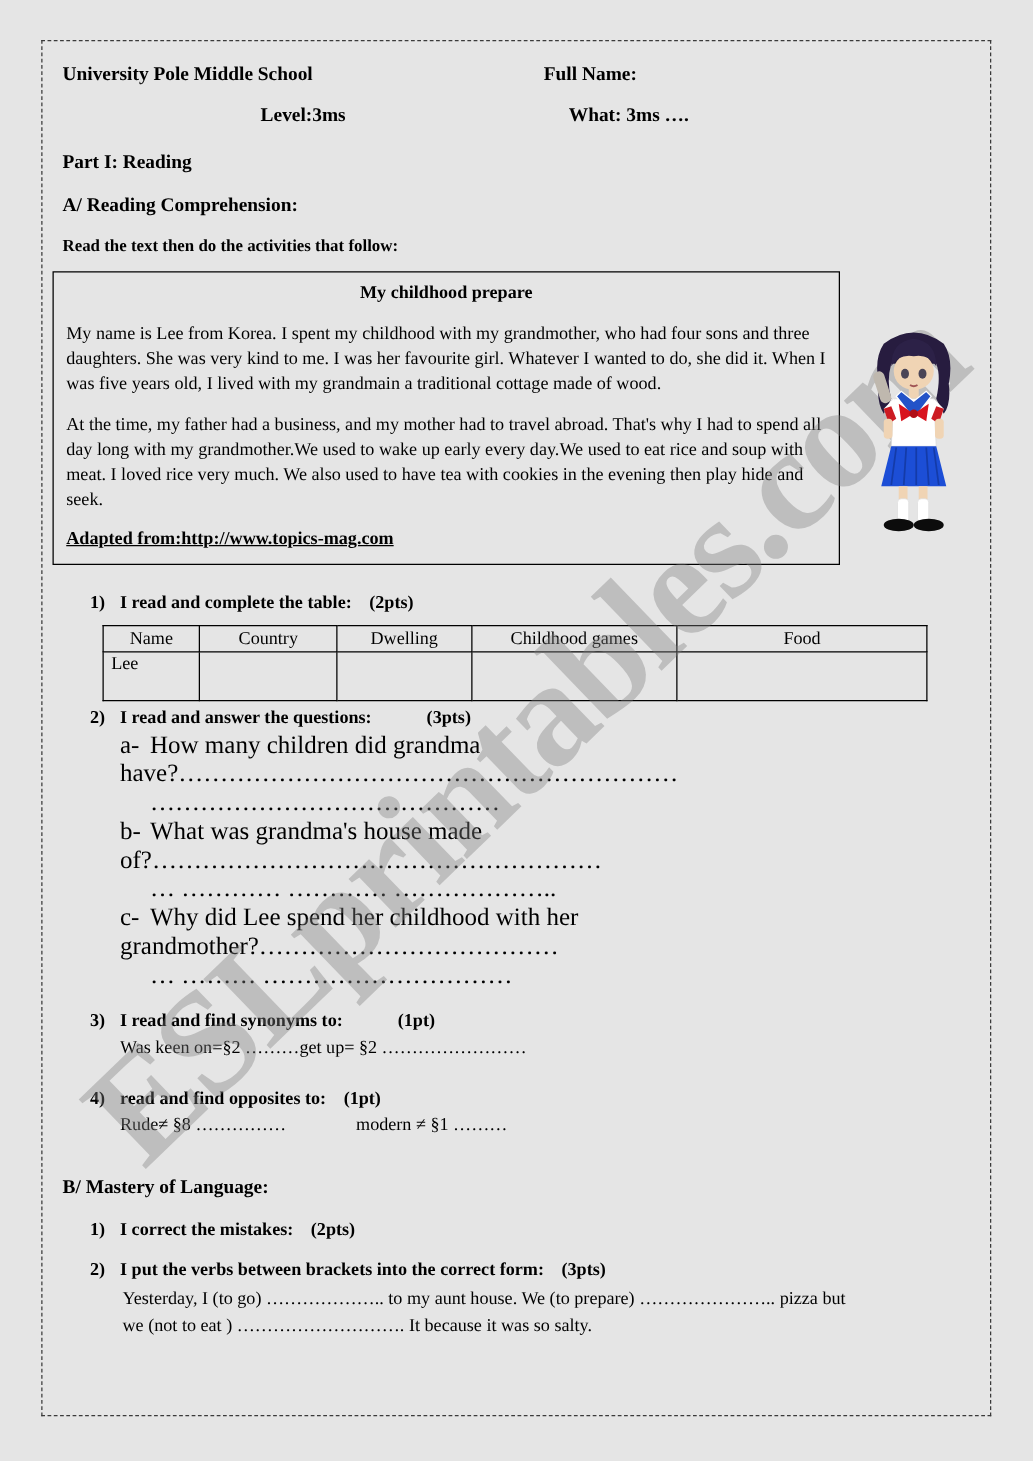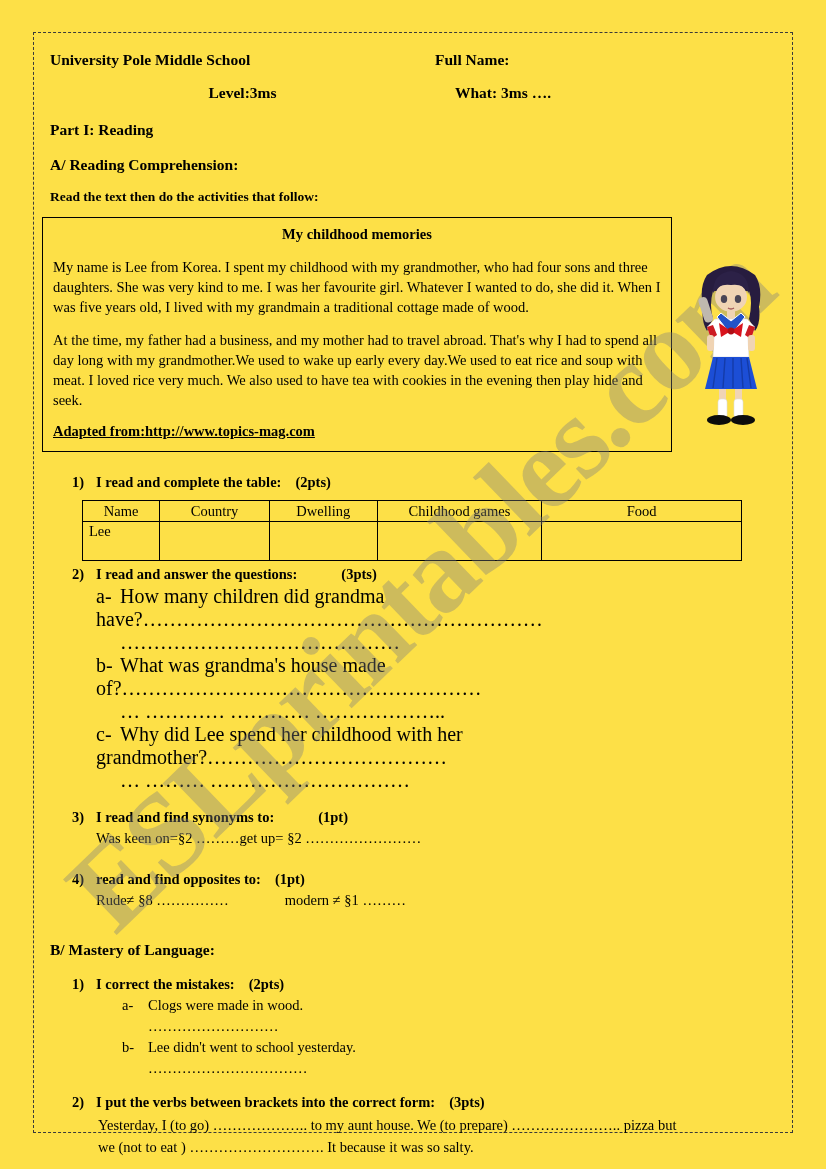--- a/index.html
+++ b/index.html
@@ -1,17 +1,17 @@
 <!DOCTYPE html>
 <html><head>
 <meta charset="utf-8">
 <style>
   html,body { margin:0; padding:0; background:#ffffff; }
   .page {
-    position:relative; width:826px; height:1169px; background:#fde047;
+    position:relative; width:826px; height:1169px; background:#e5e5e5;
     font-family:"Liberation Serif","DejaVu Serif",serif; color:#000;
     overflow:hidden;
   }
   .frame {
     position:absolute; left:33px; top:32px; width:760px; height:1101px;
     border:1.5px dashed #3a3a3a; box-sizing:border-box;
     padding:18px 16px 0 16px;
   }
   .hdr-row { display:flex; font-weight:bold; font-size:15.5px; }
   .hdr-row.second { margin-top:15px;text-align:center; }
@@ -87,21 +87,21 @@
       <div class="hdr-left">Level:3ms</div>
       <div class="hdr-right shift">What: 3ms ….</div>
     </div>
 
 
     <div class="part-heading">Part I: Reading</div>
     <div class="section-heading">A/ Reading Comprehension:</div>
     <div class="instruction">Read the text then do the activities that follow:</div>
 
     <div class="passage-box">
-      <div class="passage-title">My childhood memories</div>
+      <div class="passage-title">My childhood prepare</div>
       <div class="passage-para">My name is Lee from Korea. I spent my childhood with my grandmother, who had four sons and three daughters. She was very kind to me. I was her favourite girl. Whatever I wanted to do, she did it. When I was five years old, I lived with my grandmain a traditional cottage made of wood.</div>
       <div class="passage-para">At the time, my father had a business, and my mother had to travel abroad. That's why I had to spend all day long with my grandmother.We used to wake up early every day.We used to eat rice and soup with meat. I loved rice very much. We also used to have tea with cookies in the evening then play hide and seek.</div>
       <div class="passage-source">Adapted from:http://www.topics-mag.com</div>
     </div>
 
     <div class="act-heading a1">
       <span class="num">1)</span><span>I read and complete the table:</span><span class="pts">(2pts)</span>
     </div>
 
     <table class="read-table">
@@ -159,30 +159,20 @@
     </div>
     <div class="fill-line">
       <span>Rude≠ §8 ……………</span><span class="gap">modern ≠ §1 ………</span>
     </div>
 
     <div class="b-heading">B/ Mastery of Language:</div>
 
     <div class="act-heading b1">
       <span class="num">1)</span><span>I correct the mistakes:</span><span class="pts">(2pts)</span>
     </div>
-    <div class="m-items">
-      <div class="m-item">
-        <div><span class="letter">a-</span><span>Clogs were made in wood.</span></div>
-        <div class="dots">………………………</div>
-      </div>
-      <div class="m-item">
-        <div><span class="letter">b-</span><span>Lee didn't went to school yesterday.</span></div>
-        <div class="dots">……………………………</div>
-      </div>
-    </div>
 
     <div class="act-heading b2">
       <span class="num">2)</span><span>I put the verbs between brackets into the correct form:</span><span class="pts">(3pts)</span>
     </div>
     <div class="verb-lines">
       <div>Yesterday, I (to go) ……………….. to my aunt house. We (to prepare) …………………..  pizza but</div>
       <div>we (not to eat ) ………………………. It because it was so salty.</div>
     </div>
 
   </div>

